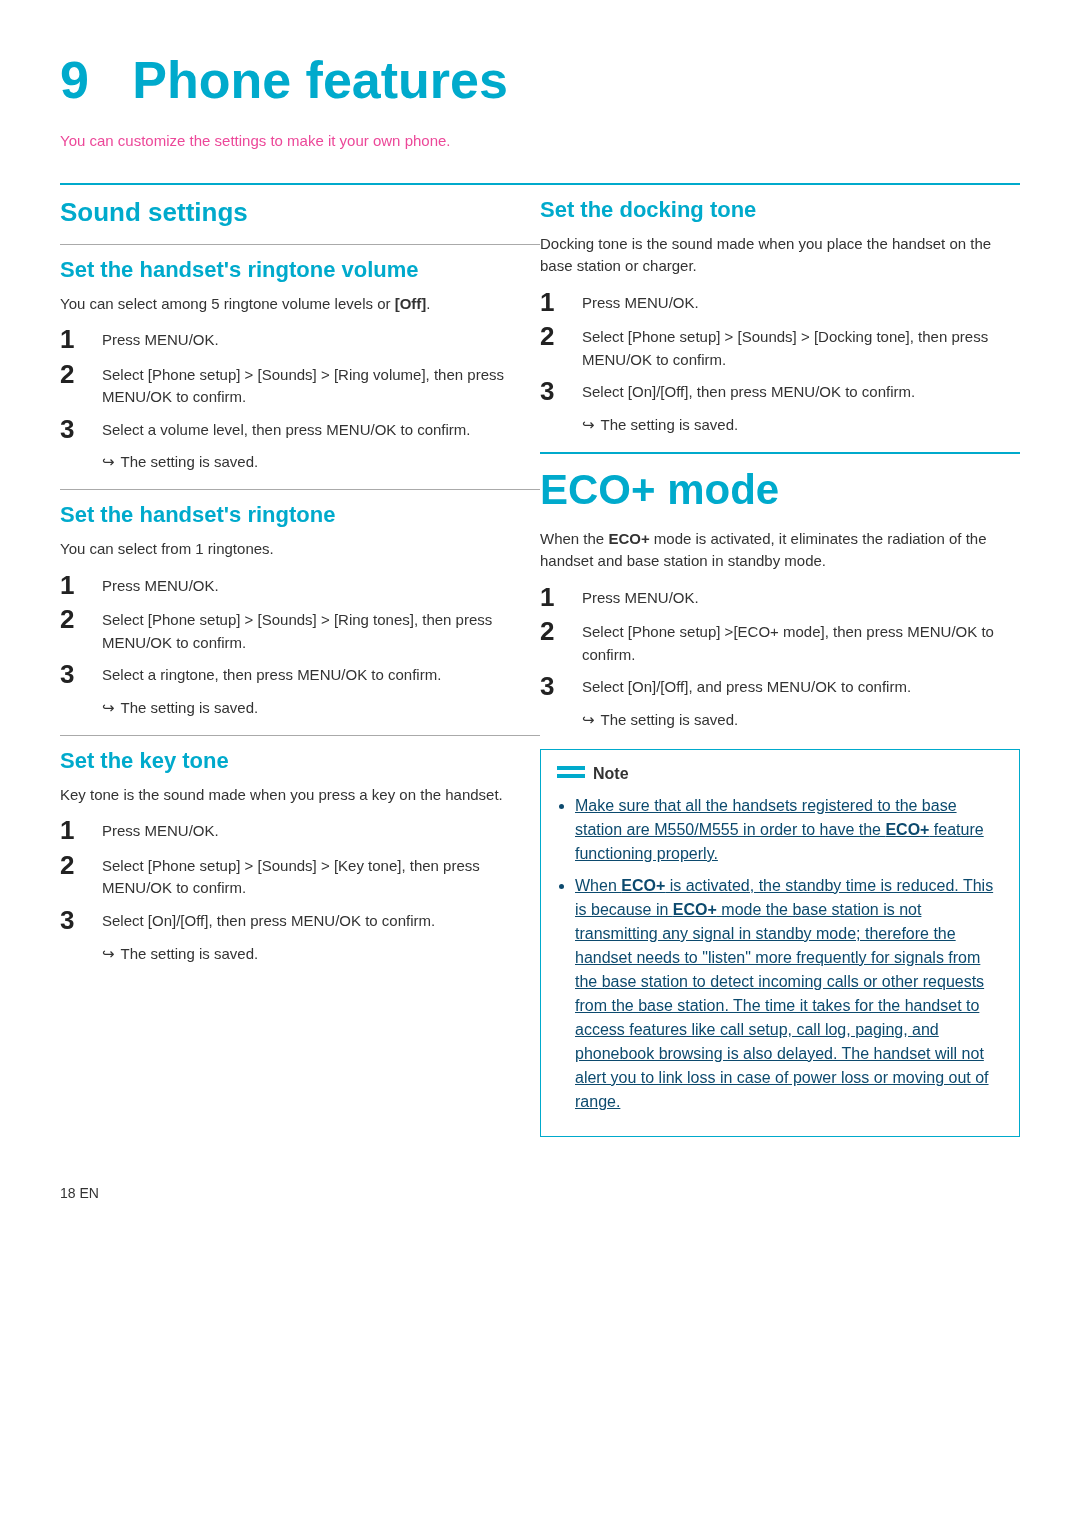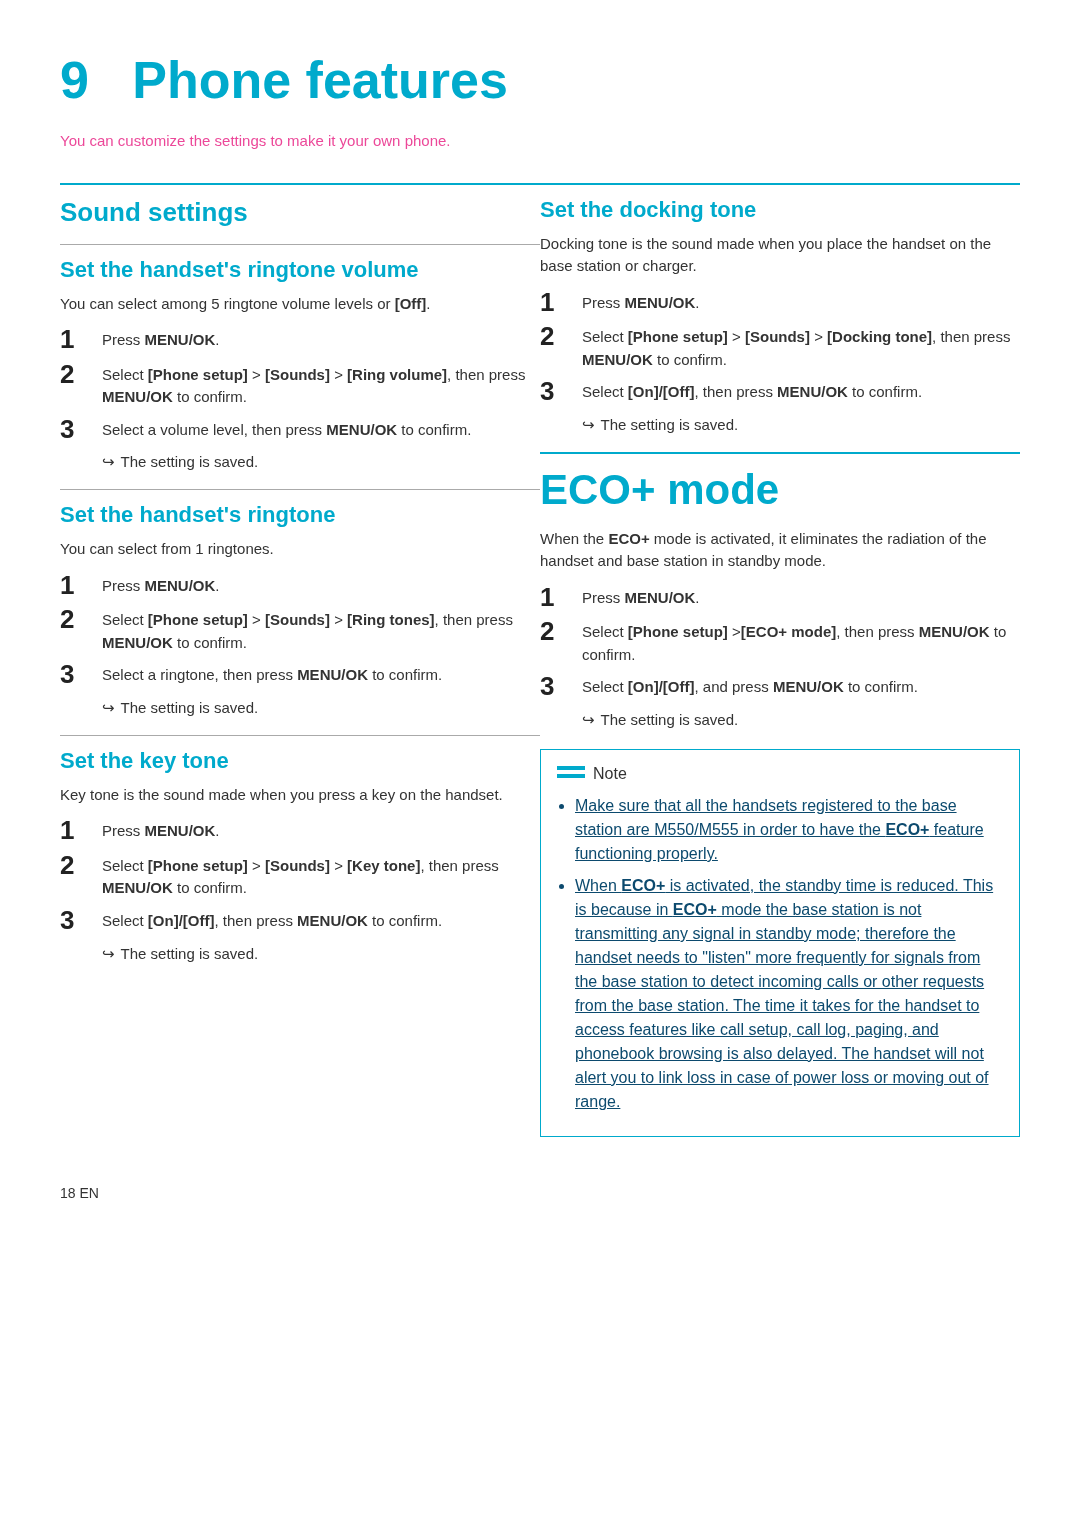--- a/index.html
+++ b/index.html
@@ -93,21 +93,21 @@
     }
 
     .step-text {
       font-size: 15px;
       color: #333;
       padding-top: 4px;
       line-height: 1.5;
     }
 
     .step-text b {
-      font-weight: bold;
+      font-weight: normal;
     }
 
     .result-line {
       display: flex;
       align-items: flex-start;
       margin-left: 42px;
       margin-bottom: 12px;
       font-size: 15px;
       color: #333;
     }
@@ -172,21 +172,21 @@
       width: 28px;
       height: 4px;
       background: #00aacc;
       position: absolute;
       top: 10px;
     }
 
     .note-label {
       font-size: 16px;
       color: #333;
-      font-weight: normal;
+      font-weight: bold;
       text-align: center;
     }
 
     .note-list {
       list-style: disc;
       padding-left: 18px;
       font-size: 16px;
       color: #0c4a6e;
       line-height: 1.5;
       text-decoration: underline;

